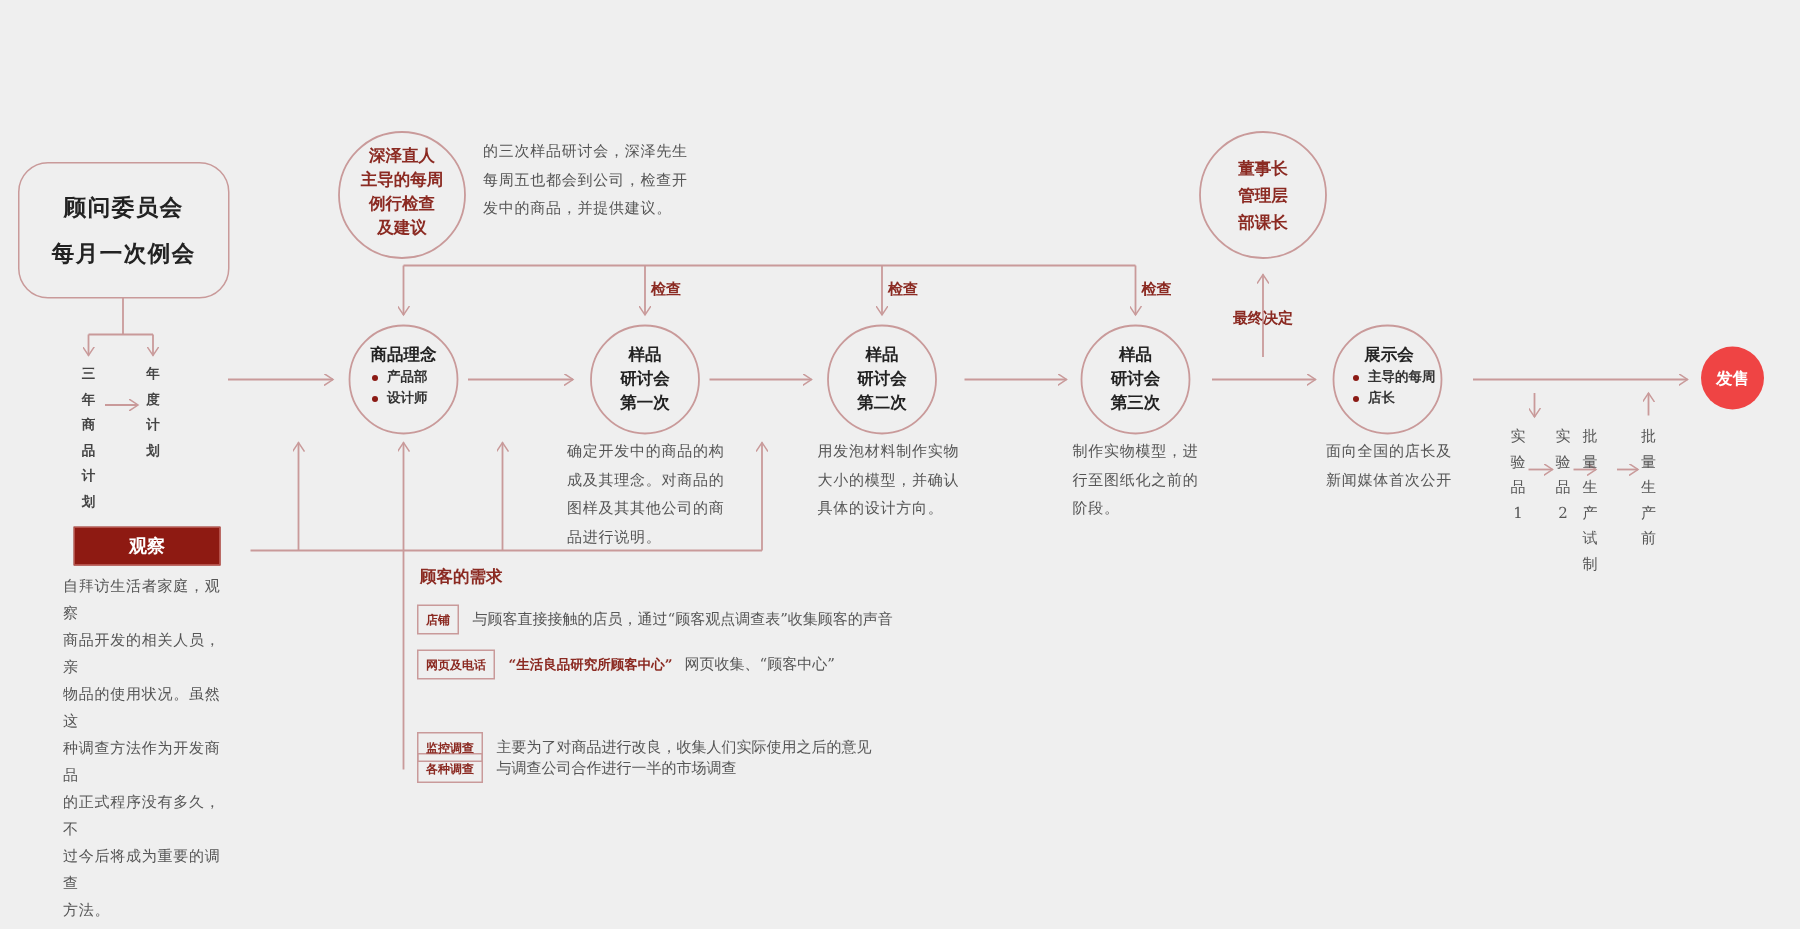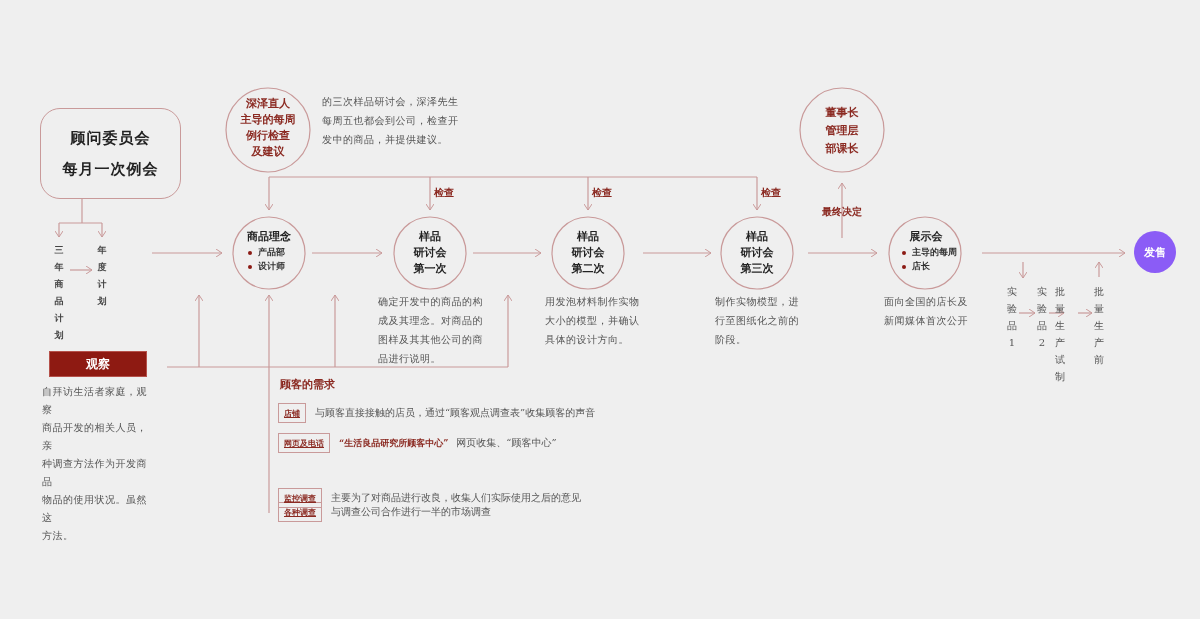--- a/index.html
+++ b/index.html
@@ -1,39 +1,39 @@
 <!DOCTYPE html>
 <html><head>
 <meta charset="utf-8">
 <style>
   html, body { margin:0; padding:0; }
   body { width:1200px; height:619px; background:#efefef; position:relative; overflow:hidden;
          font-family:"DejaVu Serif","Liberation Serif",serif; color:#333; }
   svg.lines { position:absolute; left:0; top:0; width:1200px; height:619px; }
   .rbox { position:absolute; left:12px; top:108px; width:139px; height:89px; border:1.3px solid #c99a9a;
-          border-radius:20px; display:flex; flex-direction:column; align-items:center; justify-content:center; gap:12px;margin-left:28px; }
+          border-radius:20px; display:flex; flex-direction:column; align-items:center; justify-content:center; gap:12px; }
   .rbox span { font-size:15px; font-weight:bold; color:#222; letter-spacing:1px; }
   .vcol { position:absolute; width:12px; font-size:9px; line-height:17px; word-break:break-all; text-align:center; color:#444; font-weight:bold; }
   .vcol.r { font-size:10px; line-height:17px; color:#555; font-weight:normal; }
   .circ-label { position:absolute; text-align:center; font-size:11px; font-weight:bold; line-height:16px; }
   .circ-label.red { color:#8b2a22; }
   .circ-label.dark { color:#222; }
   .circ-title { font-size:11px; font-weight:bold; color:#222; }
   .bul { font-size:9px; color:#333; text-align:left; line-height:14px; }
   .bul i { display:inline-block; width:4px; height:4px; background:#8b1a14; border-radius:50%; margin-right:6px; vertical-align:middle; }
   .para { position:absolute; font-size:10px; line-height:19px; color:#555; letter-spacing:0.5px; }
   .lbl-red { position:absolute; font-size:10px; font-weight:bold; color:#8b2a22; background:transparent; }
   .obs { position:absolute; left:49px; top:351px; width:98px; height:26px; background:#8e1a12; color:#fff;
          font-size:12px; font-weight:bold; display:flex; align-items:center; justify-content:center; box-shadow: inset 0 0 0 1px #b5514a; }
-  .release { position:absolute; left:1134px; top:231px; width:42px; height:42px; border-radius:50%; background:#8b5cf6;
+  .release { position:absolute; left:1134px; top:231px; width:42px; height:42px; border-radius:50%; background:#ef4444;
              color:#fff; font-size:11px; font-weight:bold; display:flex; align-items:center; justify-content:center; }
   .needs-title { position:absolute; left:280px; top:377px; font-size:11px; font-weight:bold; color:#8b2a22; }
   .need-row { position:absolute; left:278px; display:flex; align-items:center; gap:9px; font-size:10px; color:#555; }
   .tag { border:1.2px solid #c99a9a; color:#8b2a22; font-size:8px; font-weight:bold; padding:0 5px; height:20px;
-         display:flex; align-items:center; justify-content:center; box-sizing:border-box;text-decoration:underline; }
+         display:flex; align-items:center; justify-content:center; box-sizing:border-box; }
   .q-red { color:#8b2a22; font-weight:bold; font-size:9px; margin-right:8px; }
 </style>
 </head>
 <body>
 
 <svg class="lines" viewBox="0 0 1200 619">
   <defs>
     <marker id="ah" markerWidth="8" markerHeight="8" refX="6" refY="4" orient="auto" markerUnits="userSpaceOnUse">
       <path d="M0,0 L6,4 L0,8" fill="none" stroke="#c99a9a" stroke-width="1"></path>
     </marker>
@@ -87,22 +87,24 @@
   <span>顾问委员会</span>
   <span>每月一次例会</span>
 </div>
 <div class="vcol" style="left:53px; top:242px;">三年商品计划</div>
 <div class="vcol" style="left:96px; top:242px;">年度计划</div>
 
 <div class="obs">观察</div>
 <div class="para" style="left:42px; top:383px; width:115px; line-height:18px;">
   <div>自拜访生活者家庭，观察</div>
   <div>商品开发的相关人员，亲</div>
+  <div>物品的使用状况。虽然这</div>
   <div>种调查方法作为开发商品</div>
-  <div>物品的使用状况。虽然这</div>
+  <div>的正式程序没有多久，不</div>
+  <div>过今后将成为重要的调查</div>
   <div>方法。</div>
 </div>
 
 <div class="circ-label red" style="left:228px; top:96px; width:80px;">
   <div>深泽直人</div>
   <div>主导的每周</div>
   <div>例行检查</div>
   <div>及建议</div>
 </div>
 <div class="para" style="left:322px; top:92px; width:160px;">

